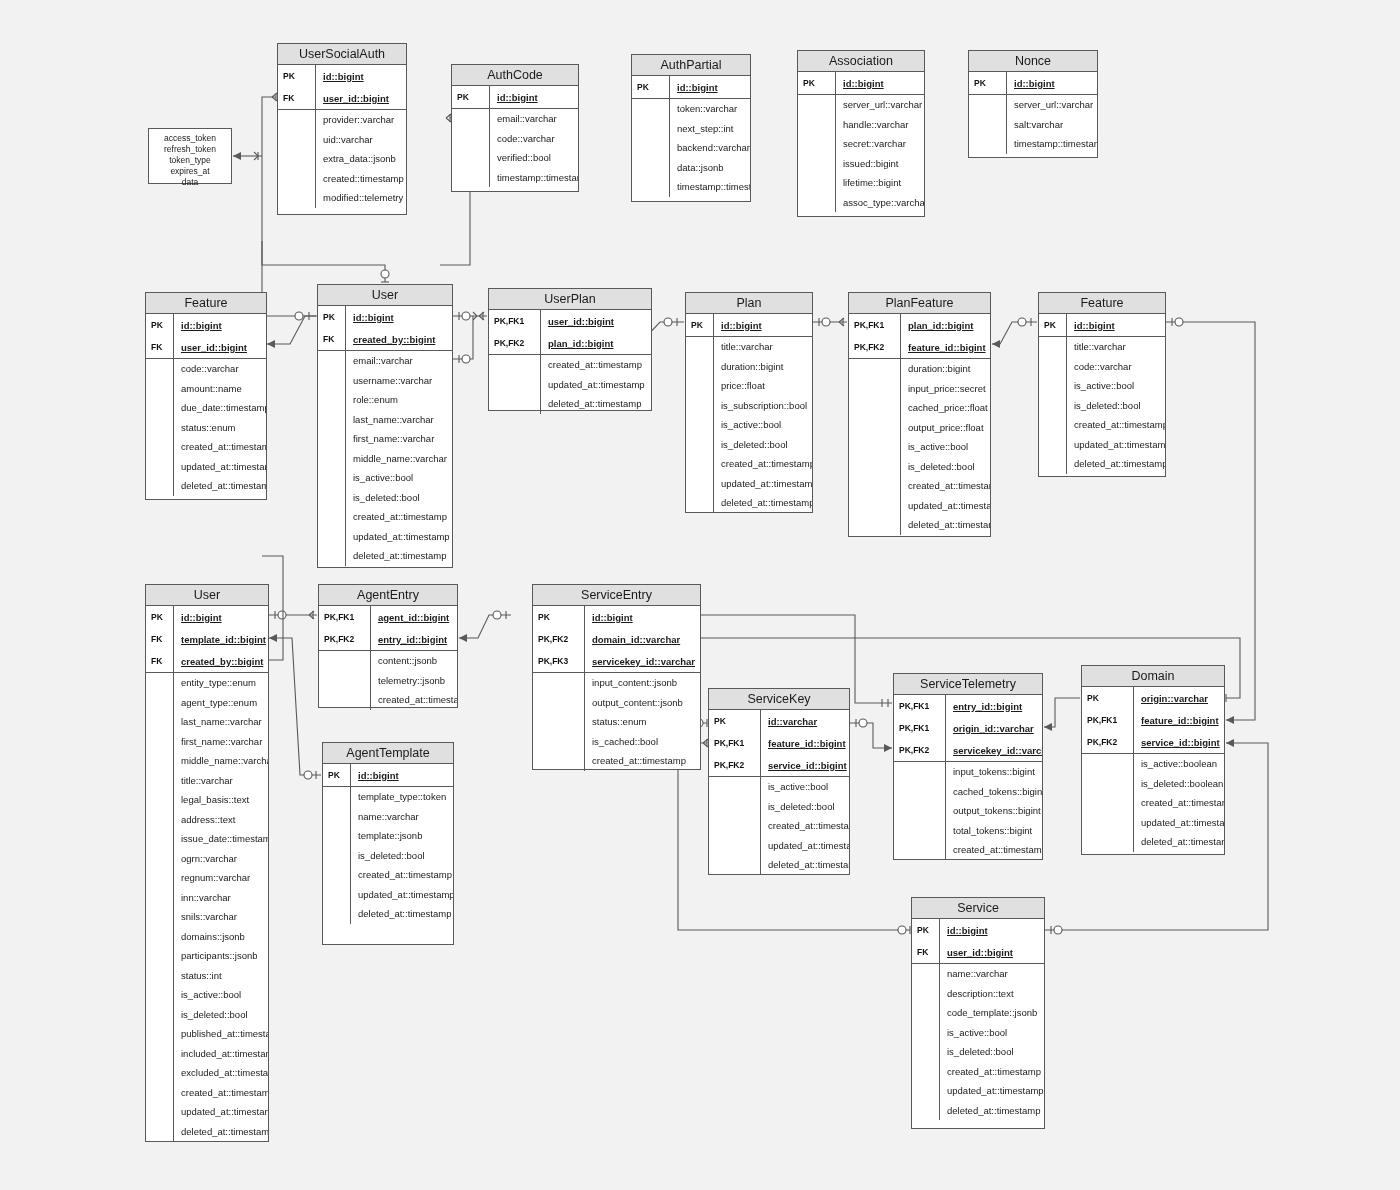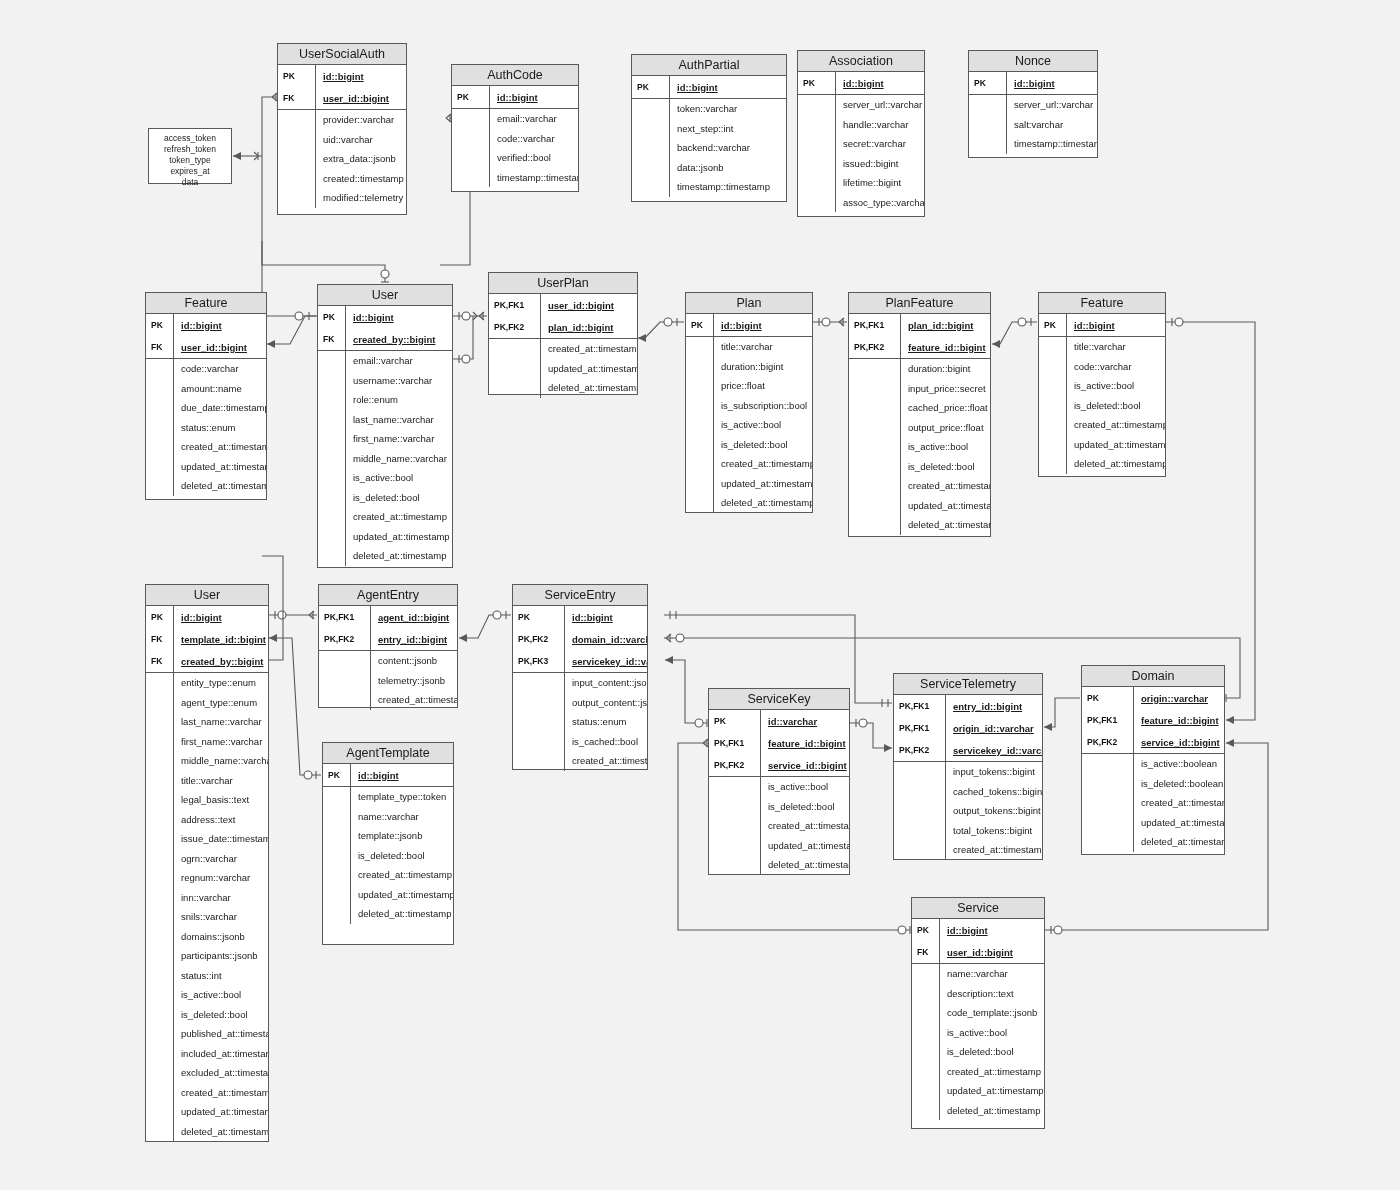--- a/index.html
+++ b/index.html
@@ -284,21 +284,21 @@
             <div class="kcol" style="width: 38px; min-width: 38px; flex: 0 0 38px;"></div>
             <div class="fcol">verified::bool</div>
           </div>
           <div class="row attr">
             <div class="kcol" style="width: 38px; min-width: 38px; flex: 0 0 38px;"></div>
             <div class="fcol">timestamp::timestamp</div>
           </div>
         </div>
       </div>
     </div>
-    <div class="ent" style="left: 631px; top: 54px; width: 156px; height: 148px;">
+    <div class="ent" style="left: 631px; top: 54px; width: 120px; height: 148px;">
       <div class="ent-title">AuthPartial</div>
       <div class="rows">
         <div class="grp keys">
           <div class="row key">
             <div class="kcol" style="width: 38px; min-width: 38px; flex: 0 0 38px;">PK</div>
             <div class="fcol">id::bigint</div>
           </div>
         </div>
         <div class="grp attrs">
           <div class="row attr">
@@ -485,21 +485,21 @@
             <div class="kcol" style="width: 28px; min-width: 28px; flex: 0 0 28px;"></div>
             <div class="fcol">updated_at::timestamp</div>
           </div>
           <div class="row attr">
             <div class="kcol" style="width: 28px; min-width: 28px; flex: 0 0 28px;"></div>
             <div class="fcol">deleted_at::timestamp</div>
           </div>
         </div>
       </div>
     </div>
-    <div class="ent" style="left: 488px; top: 272px; width: 150px; height: 123px;">
+    <div class="ent" style="left: 488px; top: 288px; width: 164px; height: 123px;">
       <div class="ent-title">UserPlan</div>
       <div class="rows">
         <div class="grp keys">
           <div class="row key">
             <div class="kcol wide" style="width: 52px; min-width: 52px; flex: 0 0 52px;">PK,FK1</div>
             <div class="fcol">user_id::bigint</div>
           </div>
           <div class="row key">
             <div class="kcol wide" style="width: 52px; min-width: 52px; flex: 0 0 52px;">PK,FK2</div>
             <div class="fcol">plan_id::bigint</div>
@@ -844,21 +844,21 @@
             <div class="kcol" style="width: 28px; min-width: 28px; flex: 0 0 28px;"></div>
             <div class="fcol">updated_at::timestamp</div>
           </div>
           <div class="row attr">
             <div class="kcol" style="width: 28px; min-width: 28px; flex: 0 0 28px;"></div>
             <div class="fcol">deleted_at::timestamp</div>
           </div>
         </div>
       </div>
     </div>
-    <div class="ent" style="left: 512px; top: 584px; width: 136px; height: 186px;">
+    <div class="ent" style="left: 532px; top: 584px; width: 169px; height: 186px;">
       <div class="ent-title">ServiceEntry</div>
       <div class="rows">
         <div class="grp keys">
           <div class="row key">
             <div class="kcol wide" style="width: 52px; min-width: 52px; flex: 0 0 52px;">PK</div>
             <div class="fcol">id::bigint</div>
           </div>
           <div class="row key">
             <div class="kcol wide" style="width: 52px; min-width: 52px; flex: 0 0 52px;">PK,FK2</div>
             <div class="fcol">domain_id::varchar</div>

